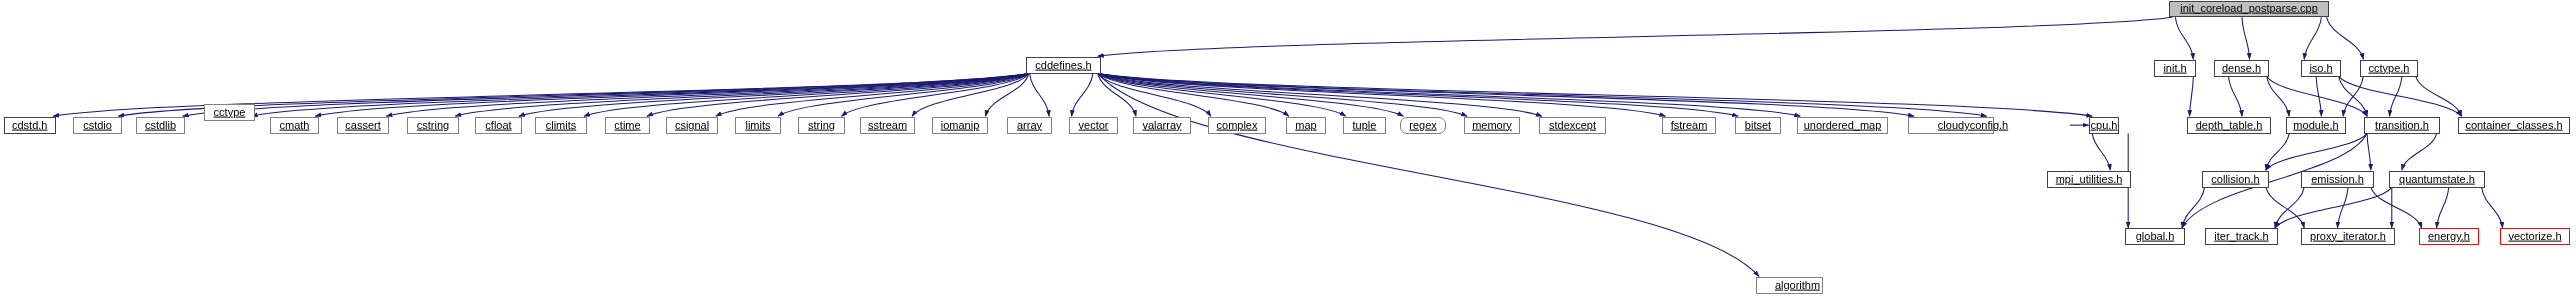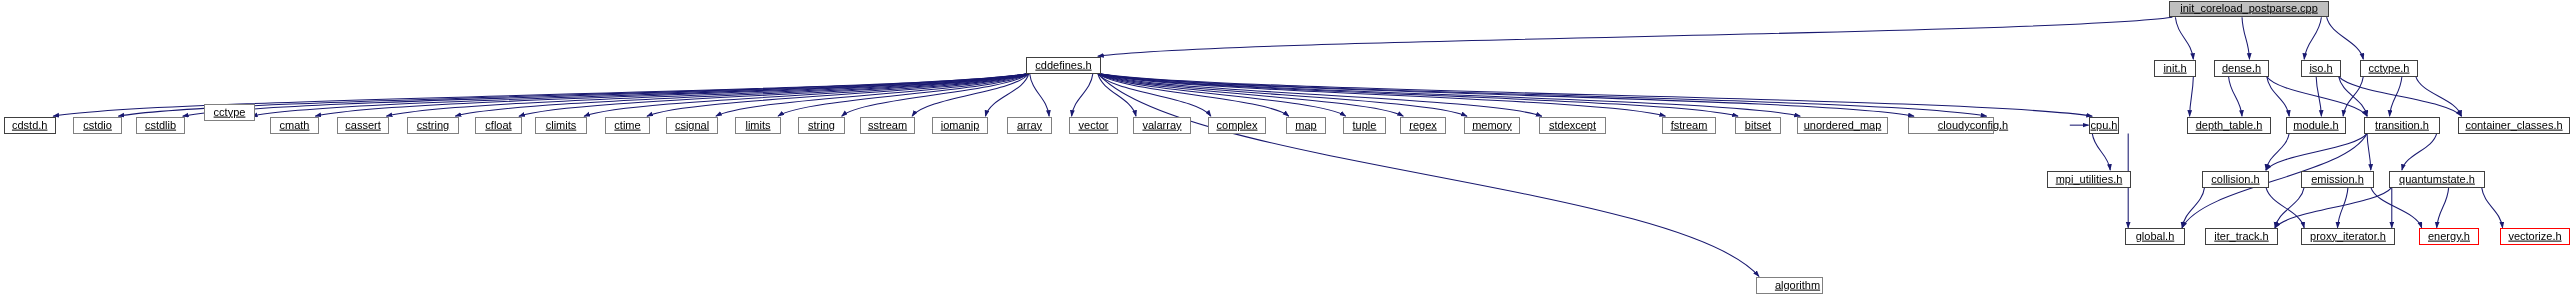--- a/index.html
+++ b/index.html
@@ -202,21 +202,21 @@
       </div>
       <div class="node" style="left: 1208px; top: 117px; width: 58px;">
         <span class="lbl">complex</span>
       </div>
       <div class="node" style="left: 1286px; top: 117px; width: 40px;">
         <span class="lbl">map</span>
       </div>
       <div class="node" style="left: 1343px; top: 117px; width: 43px;">
         <span class="lbl">tuple</span>
       </div>
-      <div class="node" style="left: 1400px; top: 117px; width: 46px;">
+      <div class="node" style="left: 1400px; top: 117px; width: 46px; border-radius: 7px;">
         <span class="lbl">regex</span>
       </div>
       <div class="node" style="left: 1464px; top: 117px; width: 56px;">
         <span class="lbl">memory</span>
       </div>
       <div class="node" style="left: 1539px; top: 117px; width: 67px;">
         <span class="lbl">stdexcept</span>
       </div>
       <div class="node" style="left: 1662px; top: 117px; width: 54px;">
         <span class="lbl">fstream</span>

